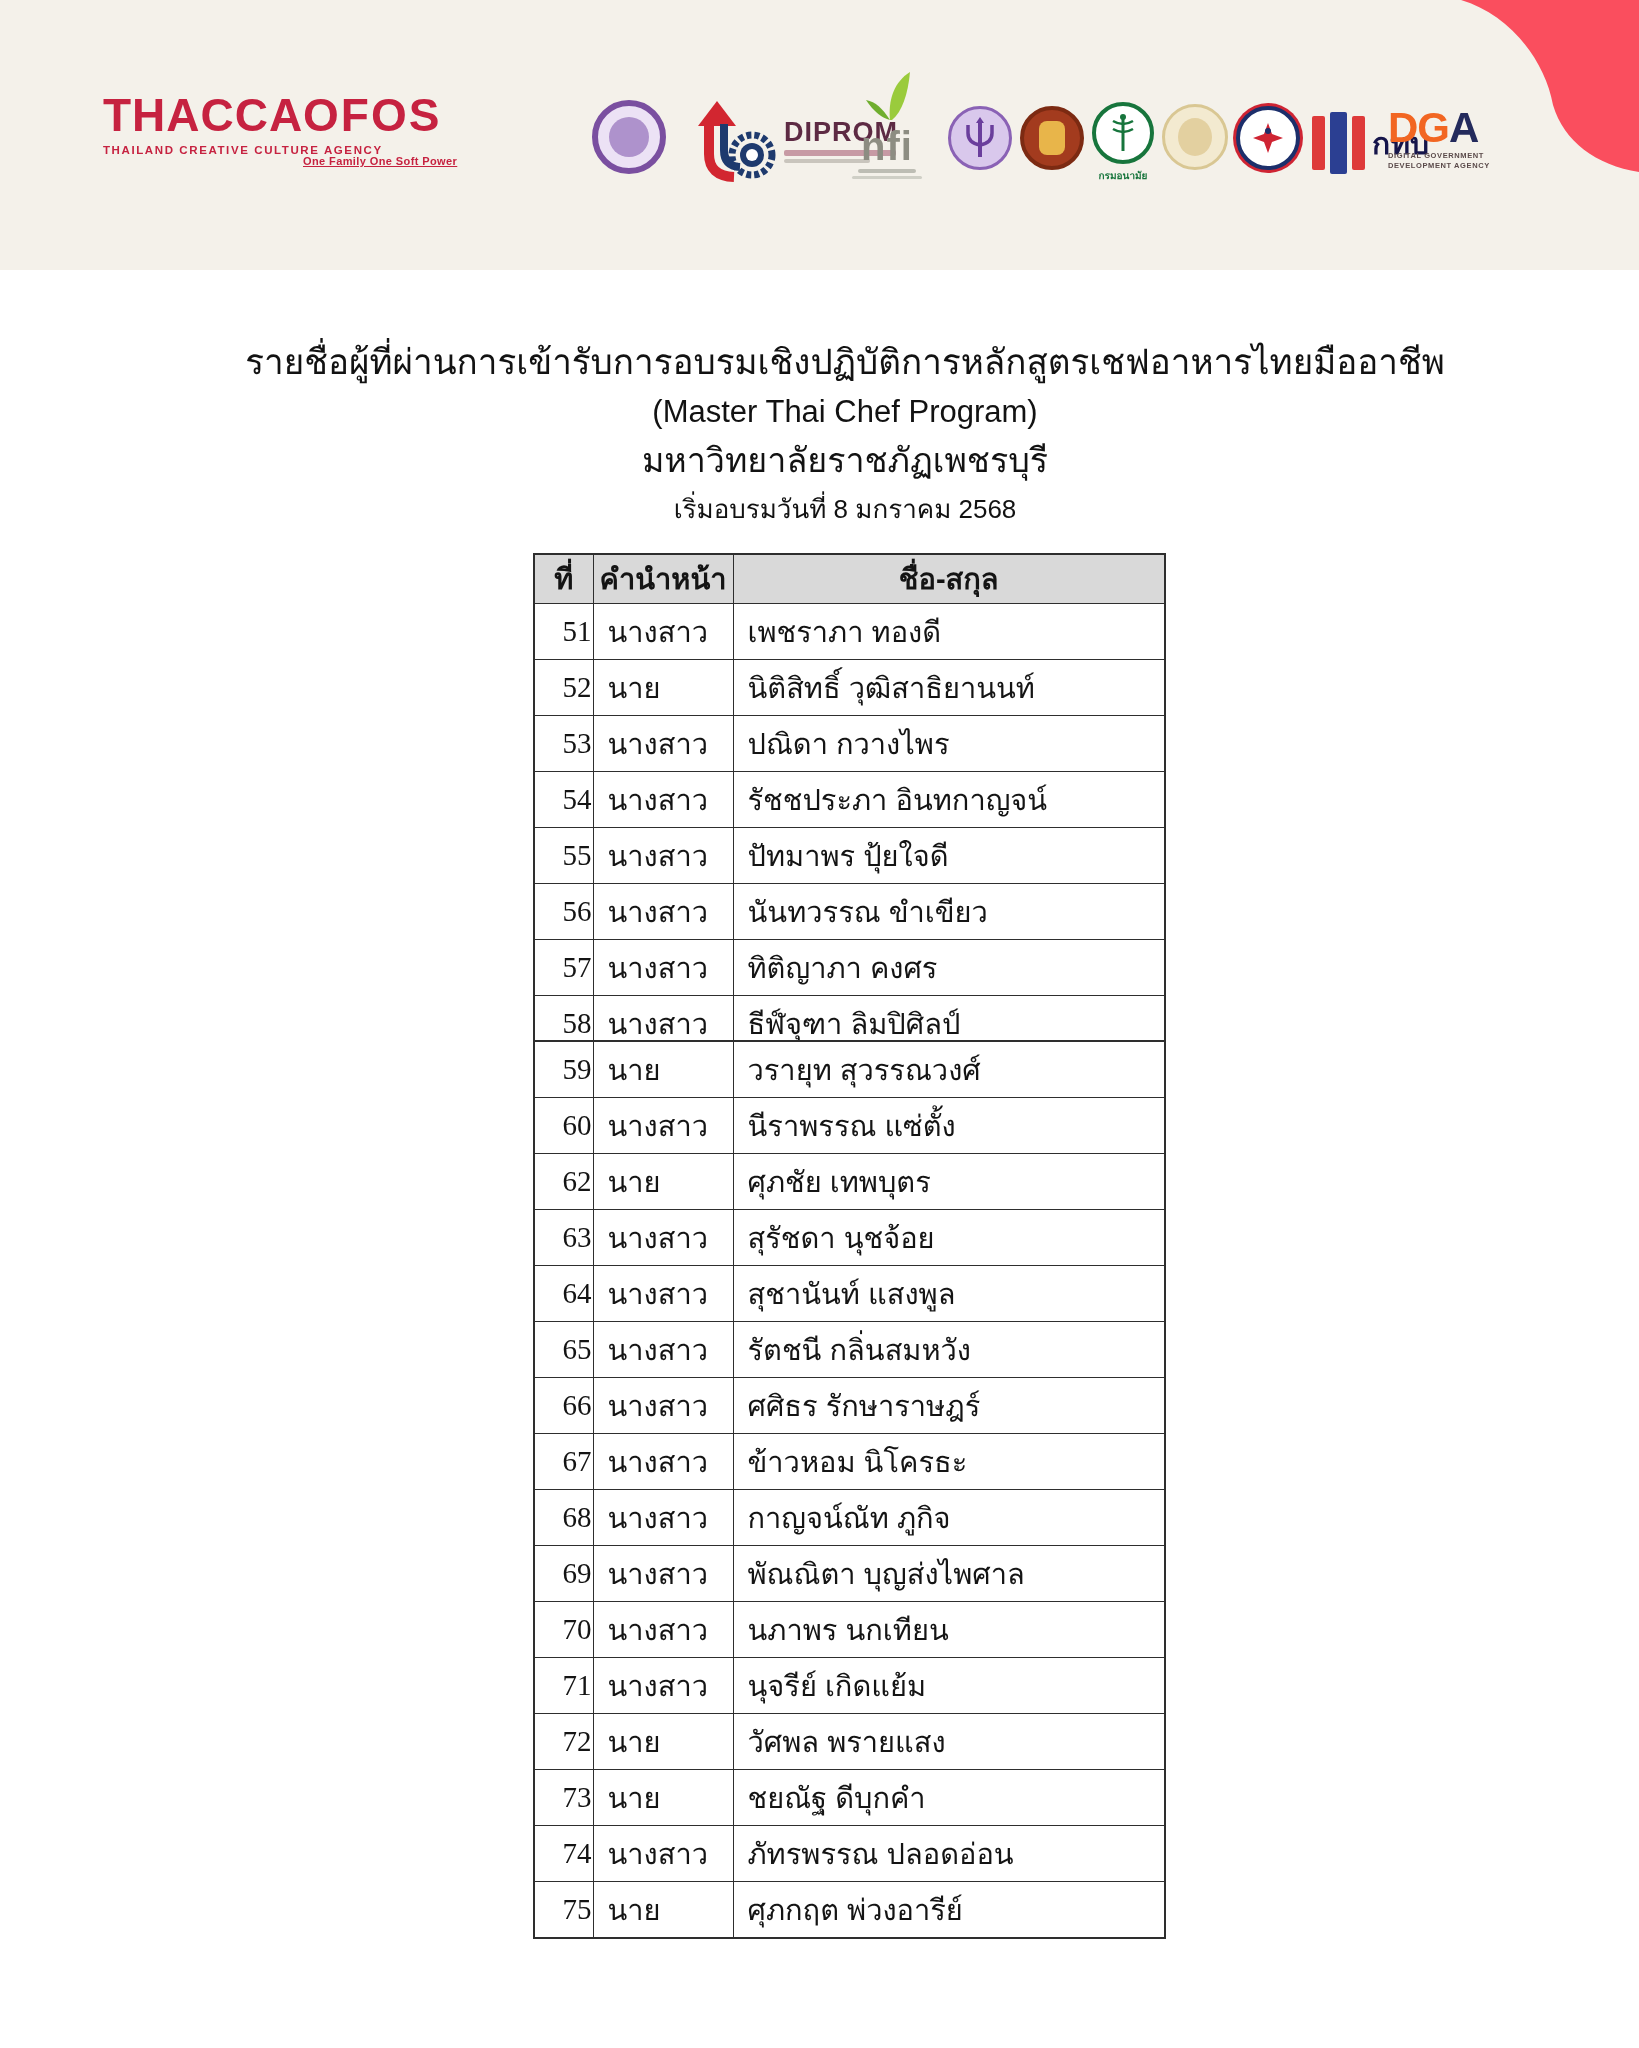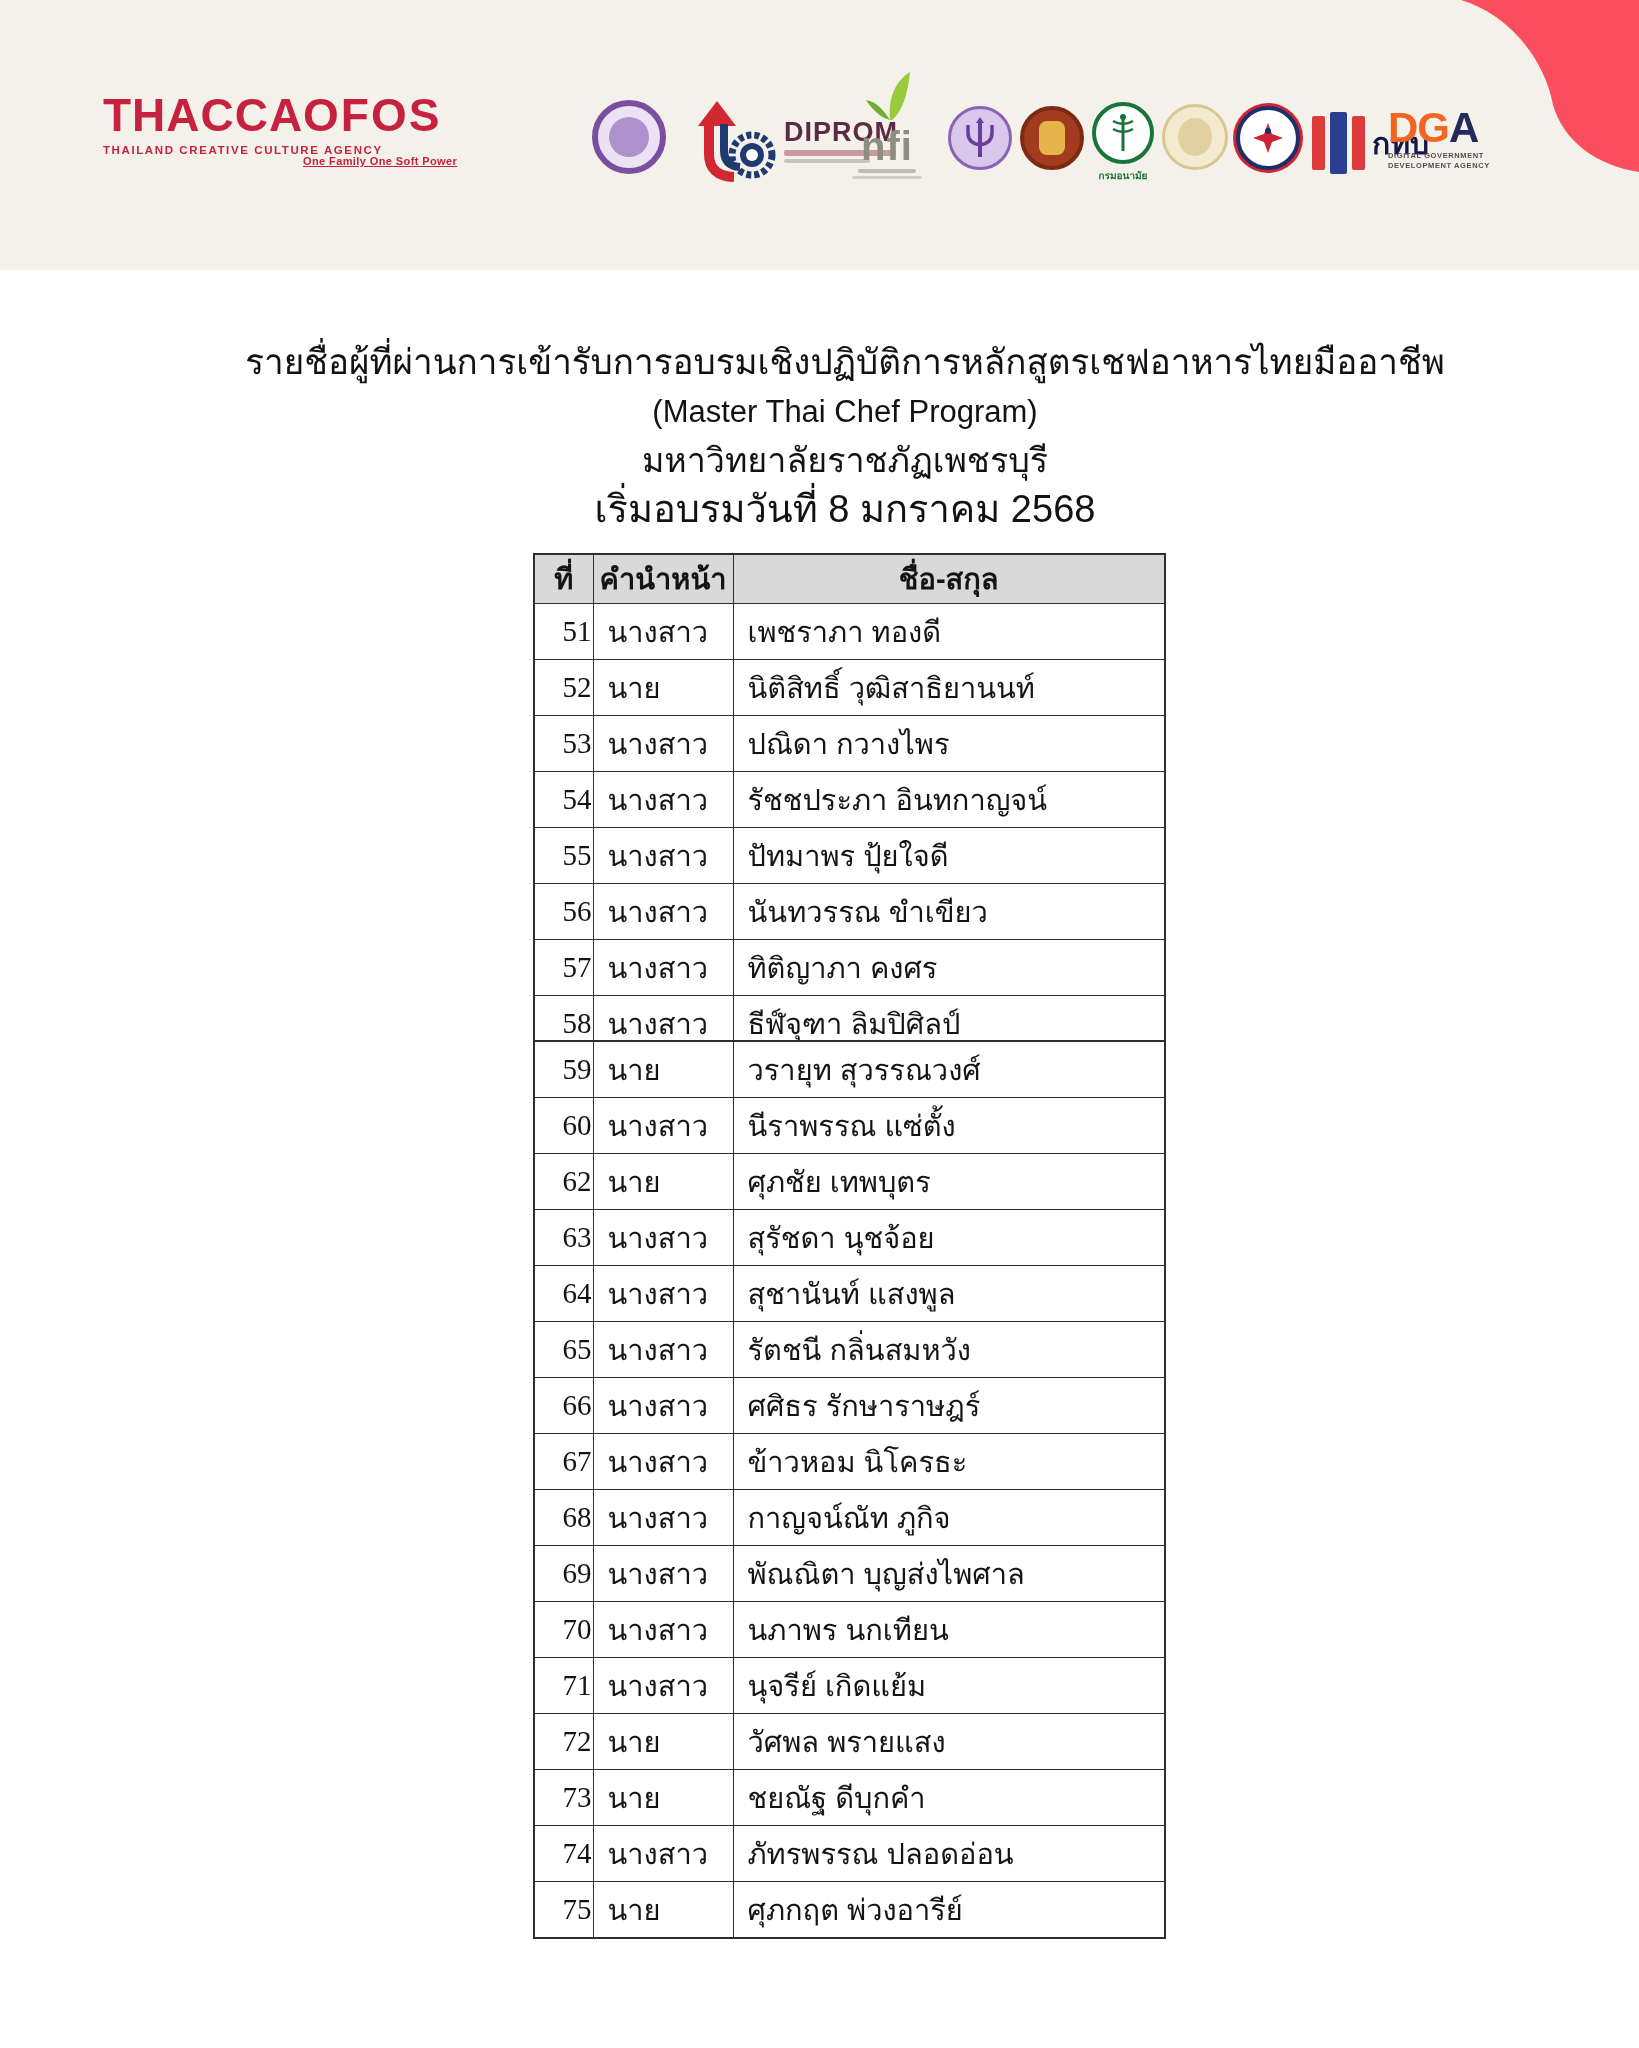--- a/index.html
+++ b/index.html
@@ -62,21 +62,21 @@
   .dga-word .o{color:#f26622;}
   .dga-word .n{color:#232a5c;}
   .dga-cap{font-size:7.5px;font-weight:700;color:#5a4a4a;letter-spacing:.6px;line-height:10px;margin-top:3px;}
 
   
   .title-block{position:absolute;left:50px;top:336px;width:1590px;text-align:center;
                color:#121212;font-weight:400;}
   .title-l1{font-size:35px;line-height:52px;}
   .title-l2{font-size:31px;line-height:48px;}
   .title-l3{font-size:34px;line-height:48px;}
-  .title-l4{font-size:38px;line-height:50px;}
+  .title-l4{font-size:26px;line-height:50px;}
 
   
   .tblwrap{position:absolute;left:533px;}
   .t1{top:553px;}
   .t2{top:1040px;}
   table{border-collapse:collapse;table-layout:fixed;background:#ffffff;border:2px solid #2e2e2e;}
   col.c1{width:59px;}col.c2{width:140px;}col.c3{width:432px;}
   th{height:45px;background:#d9d9d9;border:1.5px solid #2e2e2e;
      font-size:29px;font-weight:700;color:#141414;text-align:center;}
   td{height:53px;border:1.5px solid #2e2e2e;font-size:29px;color:#141414;

